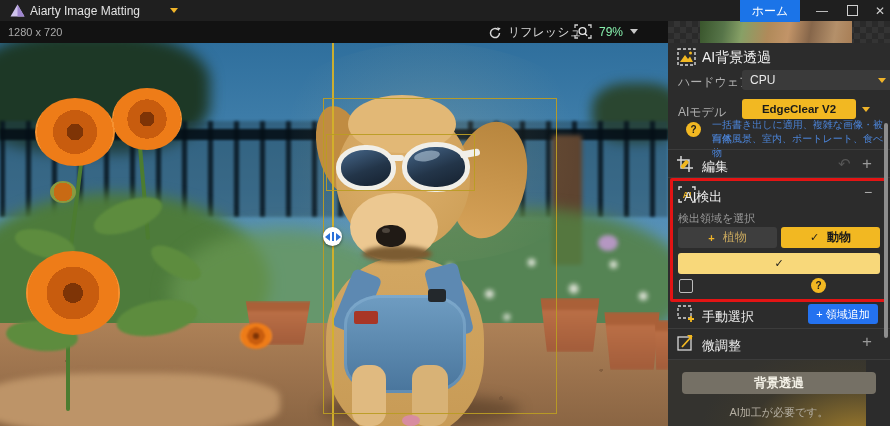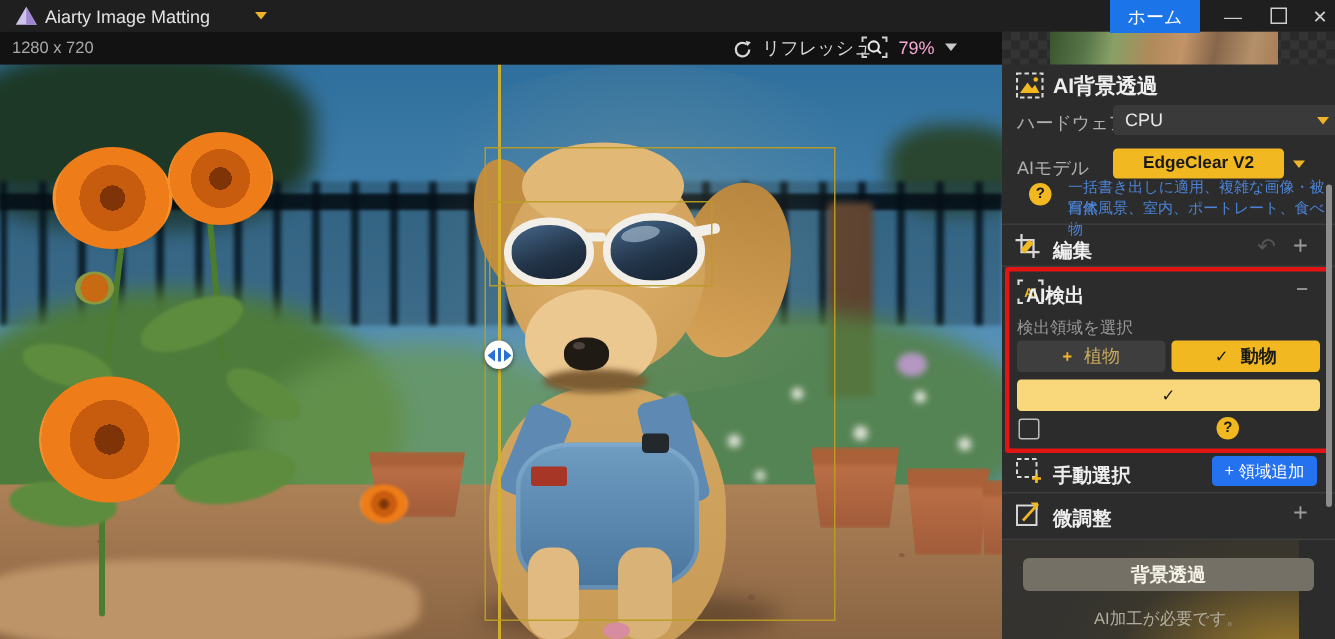--- a/index.html
+++ b/index.html
@@ -19,21 +19,21 @@
      justify-content:center;font-size:12px;}
   #min-btn{left:810px;}
   #max-btn{left:840px;}
   #max-glyph{width:9px;height:9px;border:1px solid #cfcfcf;}
   #close-btn{left:868px;}
 
   
   #canvas-header{left:0;top:21px;width:668px;height:22px;background:#121212;z-index:30;}
   #img-dims{left:8px;top:5px;font-size:11px;color:#a9a9a9;}
   #refresh-group{left:488px;top:3px;display:flex;align-items:center;gap:6px;color:#d8d8d8;font-size:12px;}
-  #zoom-group{left:574px;top:3px;display:flex;align-items:center;gap:7px;color:#f9a8d4;font-size:12px;}
+  #zoom-group{left:574px;top:3px;display:flex;align-items:center;gap:7px;color:#86efac;font-size:12px;}
   .chev-dn{width:0;height:0;border-left:4px solid transparent;border-right:4px solid transparent;
      border-top:5px solid #c9c9c9;}
 
   
   #photo{left:0;top:43px;width:668px;height:383px;overflow:hidden;
      background:linear-gradient(#2f6f9d 0%,#4a88b2 38%,#5f97bd 55%);z-index:1;}
   .blob{position:absolute;border-radius:50%;}
   #trees-left{left:-30px;top:-10px;width:240px;height:120px;background:#1d3826;filter:blur(7px);border-radius:40%;}
   #trees-right{left:592px;top:40px;width:90px;height:60px;background:#2a4630;filter:blur(6px);border-radius:40%;}
   #fence{left:0;top:78px;width:668px;height:96px;filter:blur(1.5px);
@@ -135,21 +135,21 @@
   #htri-r{border-left:5px solid #2a6fd8;}
   #hbar{width:2px;height:9px;background:#2a6fd8;}
 
   
   #sidebar{left:668px;top:21px;width:222px;height:405px;background:#2c2c2c;z-index:10;}
   .side-abs{position:absolute;}
   #thumb-strip{left:0;top:0;width:222px;height:22px;
      background:repeating-conic-gradient(#343434 0% 25%,#2a2a2a 0% 50%) 0 0/12px 12px;}
   #thumb-img{left:32px;top:0;width:152px;height:22px;
      background:linear-gradient(100deg,#39552c 0%,#577549 16%,#87a066 28%,#b08a5a 45%,#c29468 58%,#86664a 72%,#b4906a 88%,#a87e56 100%);}
-  .section-title{font-size:13px;font-weight:bold;color:#eeeeee;}
+  .section-title{font-size:13px;font-weight:normal;color:#eeeeee;}
   .label{font-size:12px;color:#b0b0b0;}
   .divider{position:absolute;left:0;width:222px;height:1px;background:#3c3c3c;}
   #bt-header-icon{left:9px;top:27px;}
   #bt-header-title{left:34px;top:28px;font-size:14px;}
   #hw-label{left:10px;top:53px;}
   #hw-select{left:74px;top:49px;width:136px;height:20px;background:#3a3a3a;border-radius:3px;
      display:flex;align-items:center;padding:0 8px;color:#e8e8e8;font-size:12px;}
   .yellow-chev{width:0;height:0;border-left:4px solid transparent;border-right:4px solid transparent;
      border-top:5px solid #f0b429;margin-left:auto;}
   #model-label{left:10px;top:83px;}

